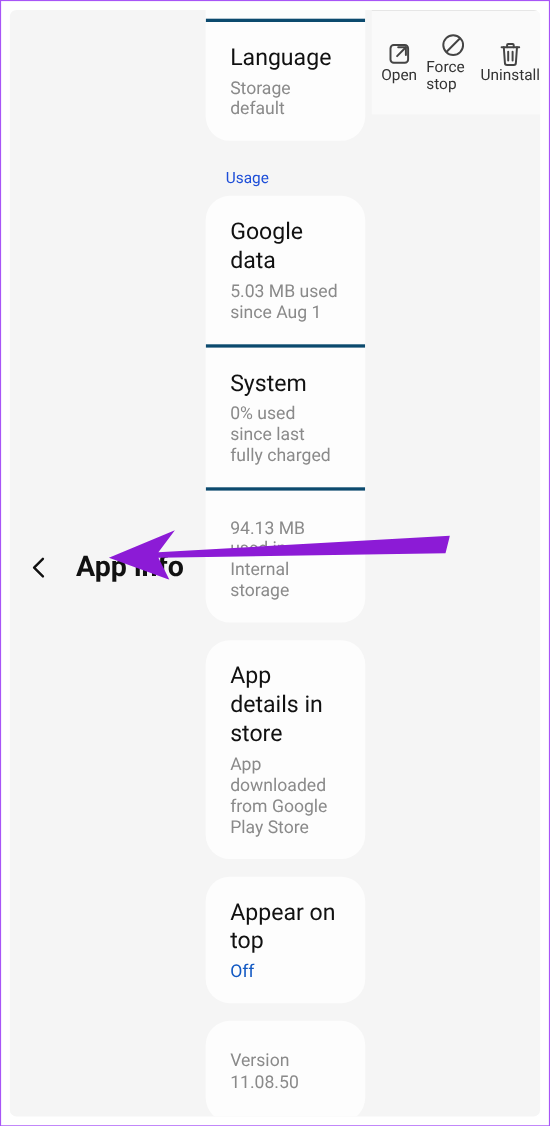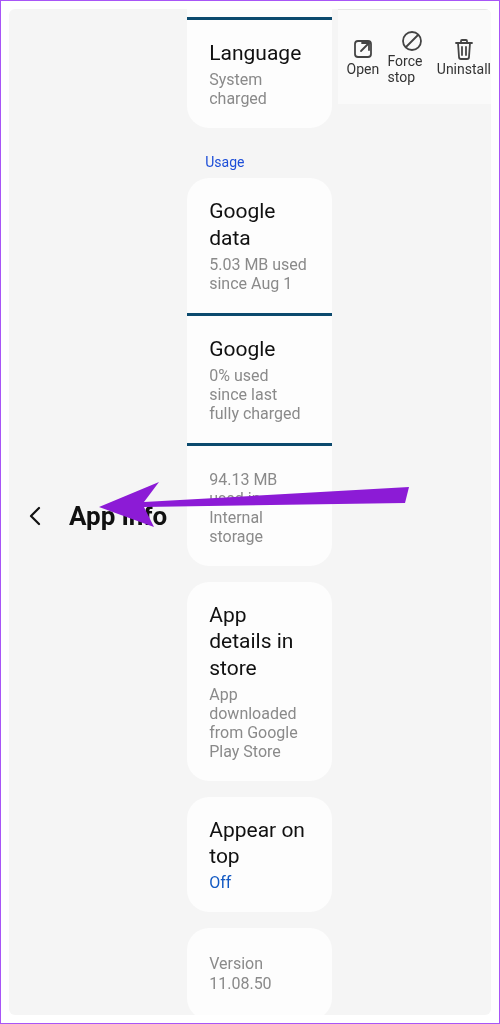--- a/index.html
+++ b/index.html
@@ -47,33 +47,33 @@
     </div>
     <div class="title">App info</div>
   </div>
 
   <div class="content">
 
     <div class="card first" style="margin-top:-20px">
       <div class="row" style="height:28px;padding:6px 22px"></div>
       <div class="row">
         <div class="t">Language</div>
-        <div class="s">System charged</div>
+        <div class="s">Storage default</div>
       </div>
     </div>
 
     <div class="section-label">Usage</div>
 
     <div class="card">
       <div class="row">
         <div class="t">Google data</div>
         <div class="s">5.03 MB used since Aug 1</div>
       </div>
       <div class="row">
-        <div class="t">Google</div>
+        <div class="t">System</div>
         <div class="s">0% used since last fully charged</div>
       </div>
       <div class="row">
         <div class="s">94.13 MB used in Internal storage</div>
       </div>
     </div>
 
     <div class="card">
       <div class="row">
         <div class="t">App details in store</div>

